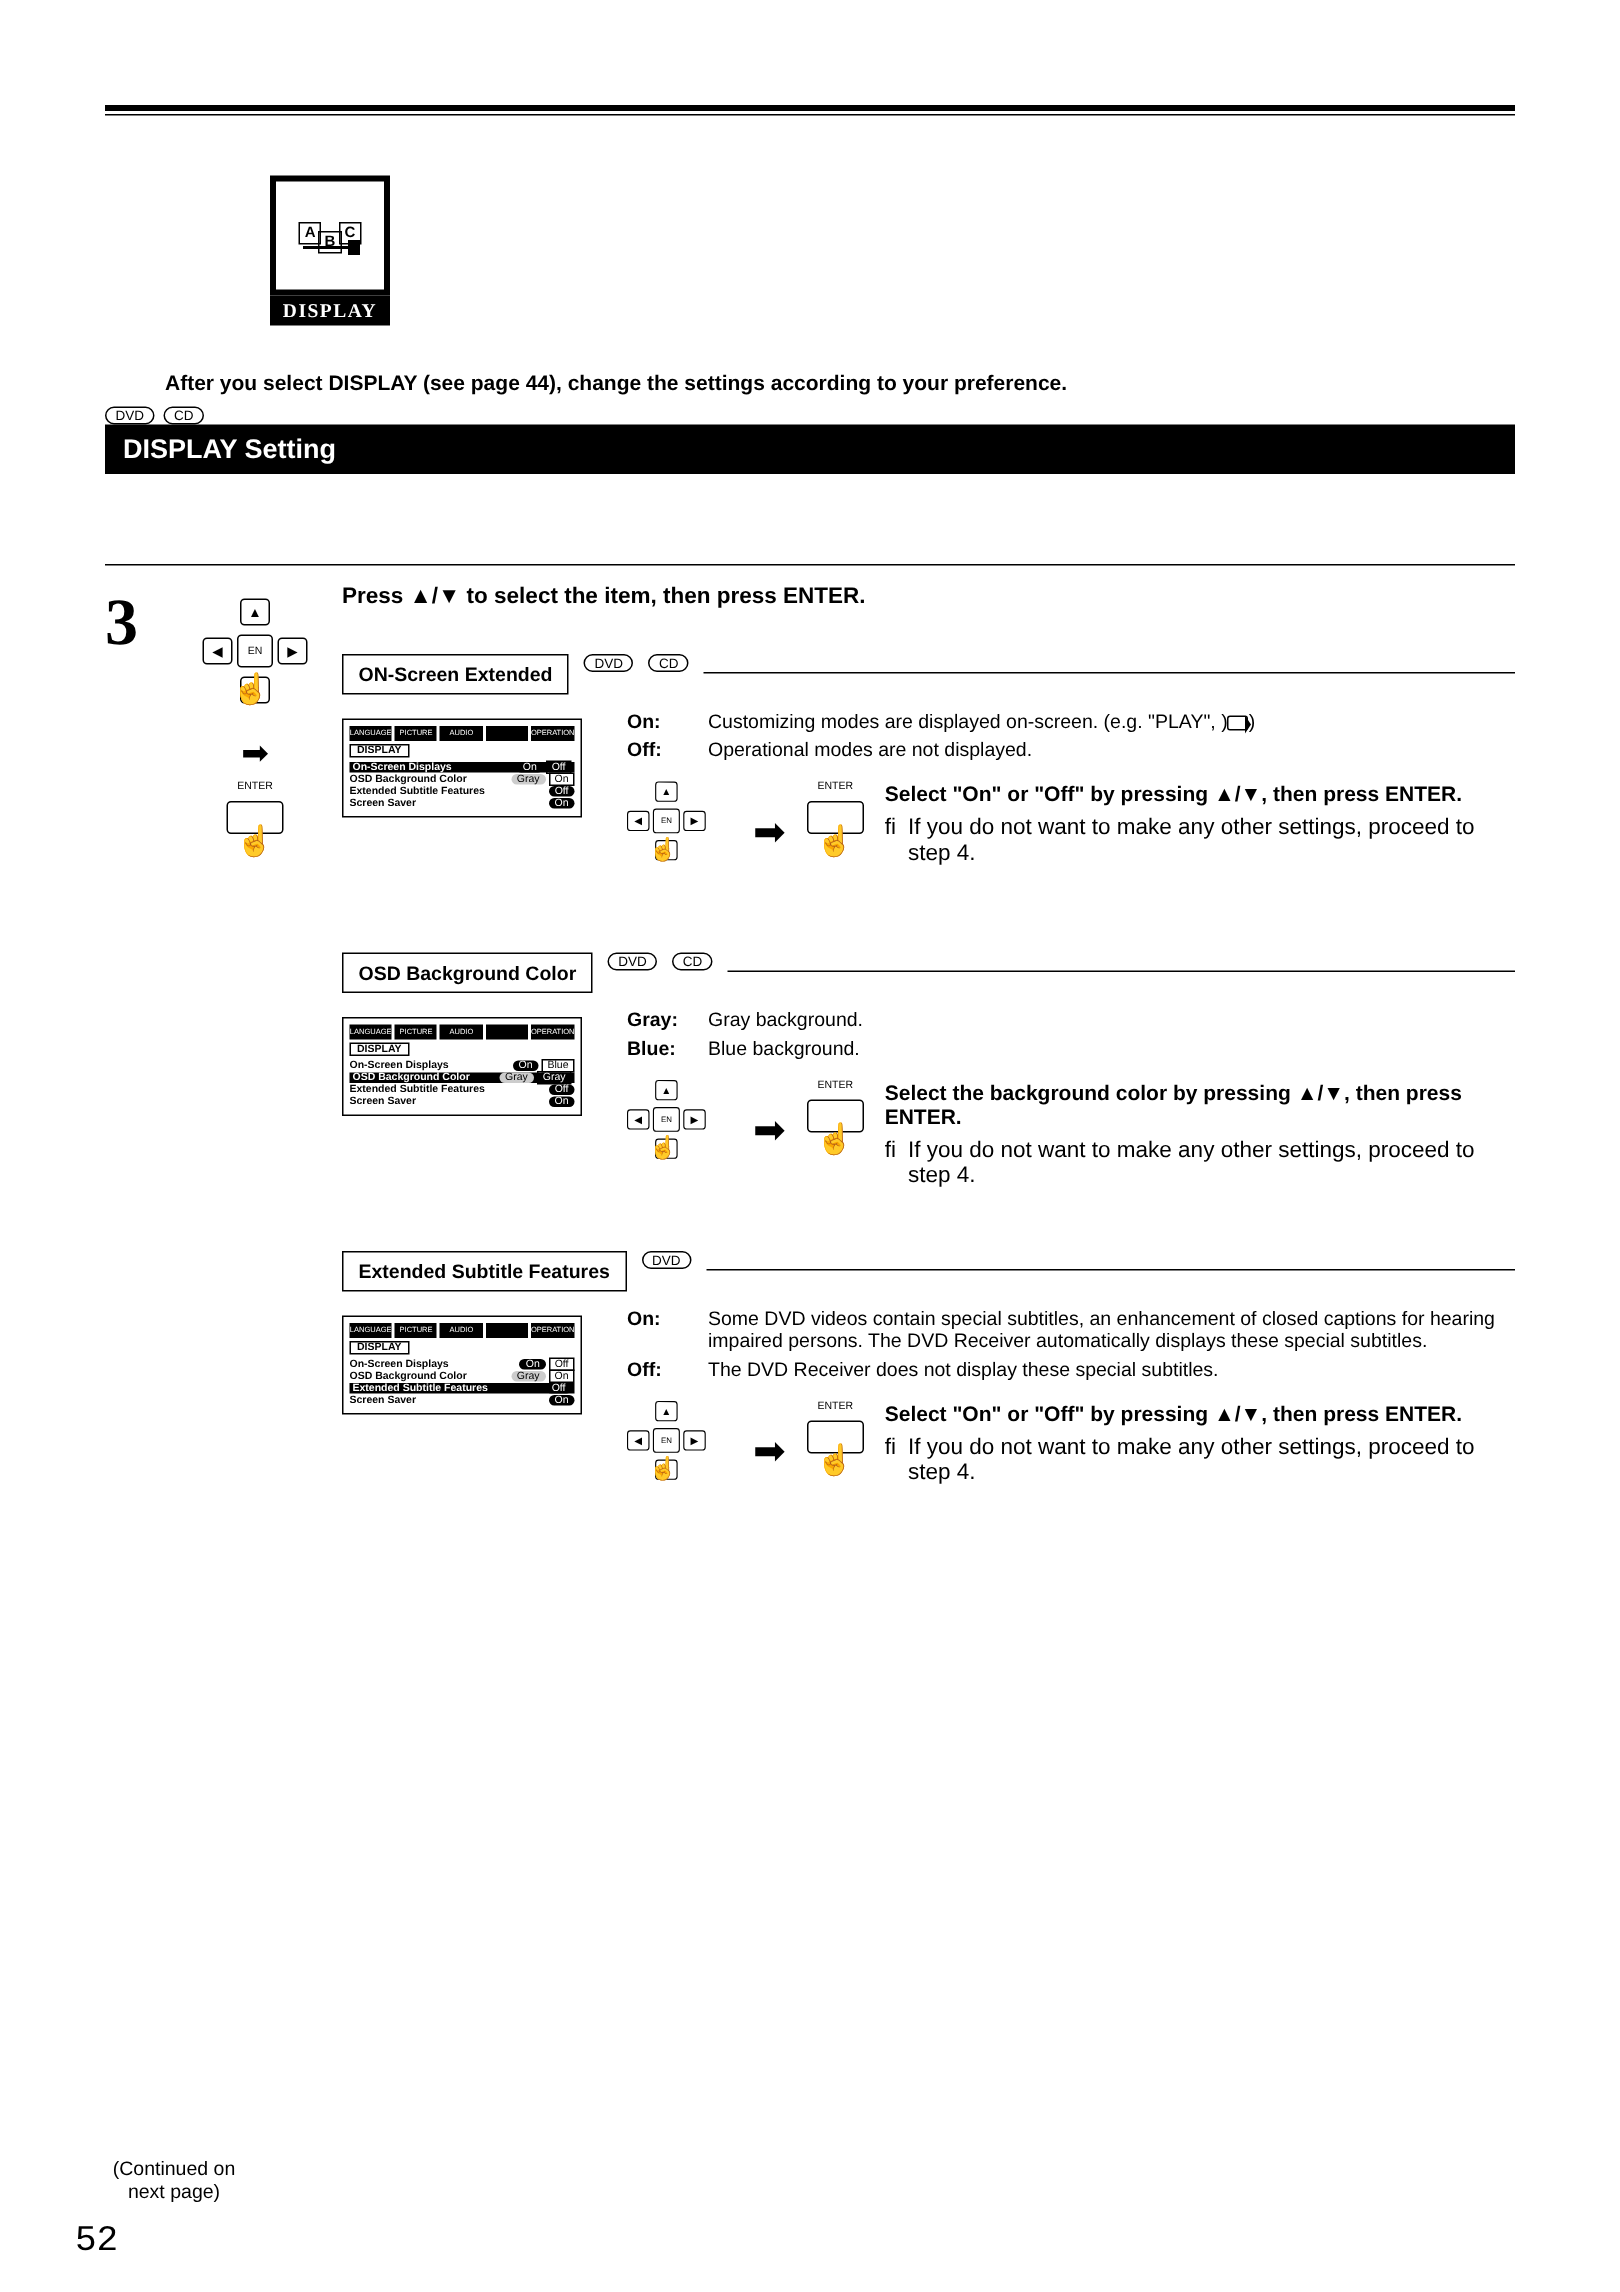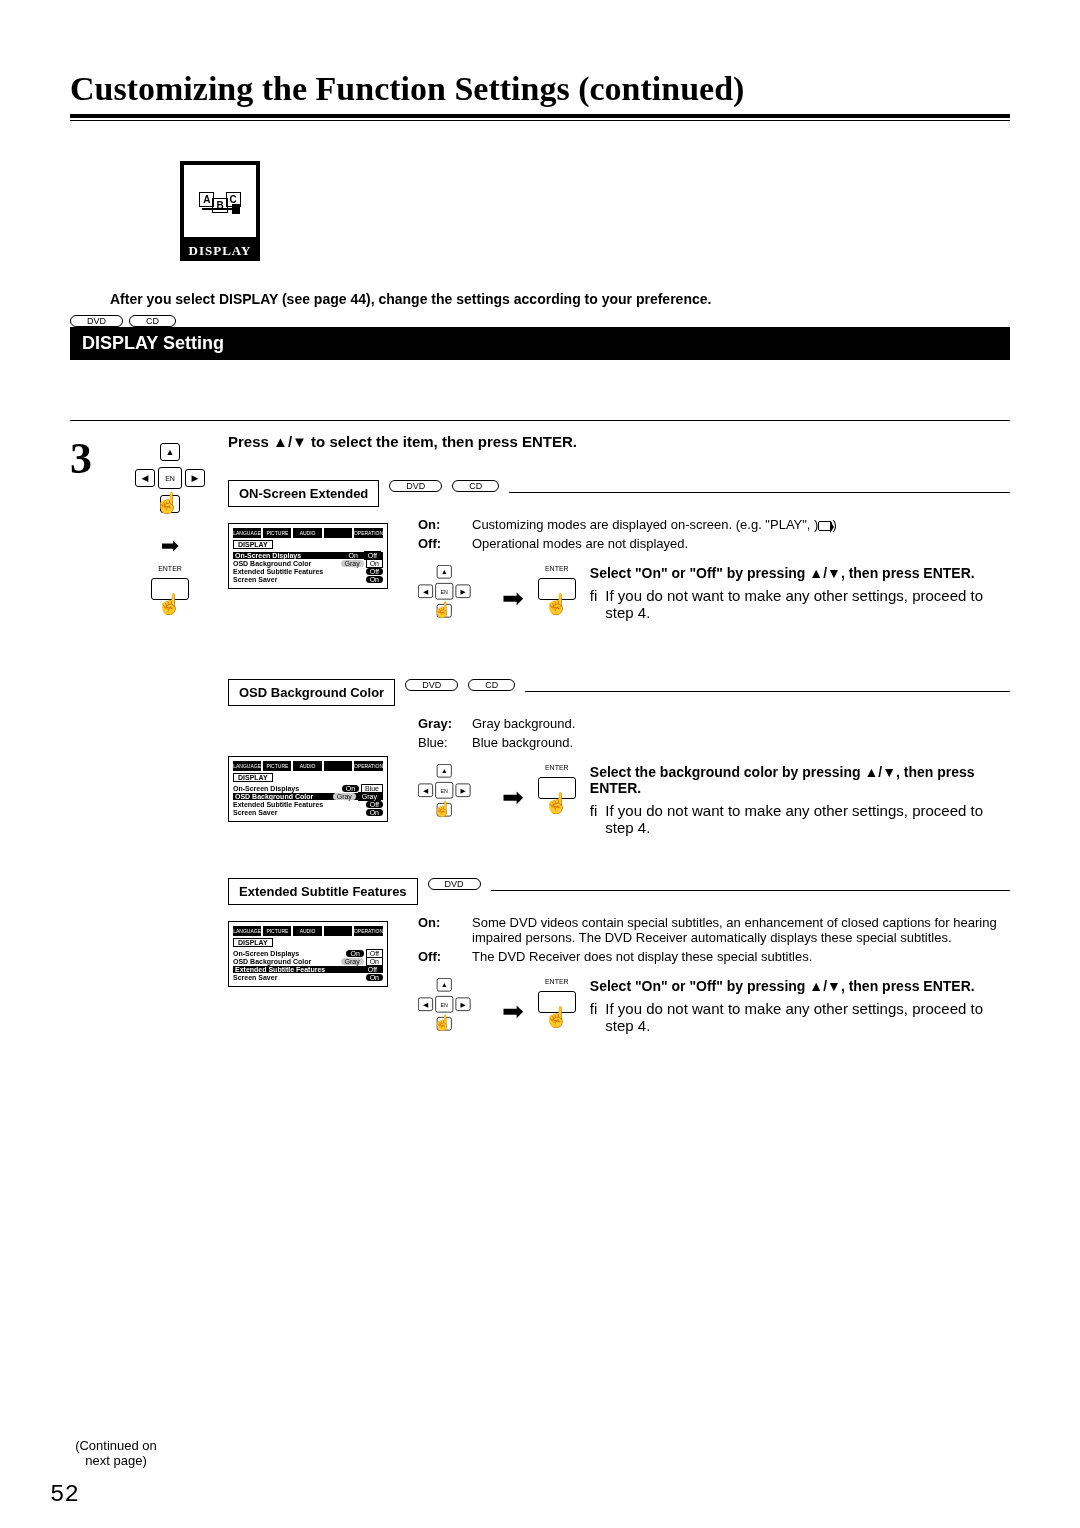--- a/index.html
+++ b/index.html
@@ -10,21 +10,21 @@
   .hr-thin { border: none; border-top: 1px solid #000; margin-bottom: 20px; }
   .display-icon { margin: 40px 0 30px 110px; }
   .display-icon .box { width: 80px; height: 80px; border: 4px solid #000; display: flex; flex-direction: column; align-items: center; justify-content: center; background:#fff; }
   .display-icon .abc { display:flex; font-size:10px; }
   .display-icon .abc span { border:1.5px solid #000; padding:1px 3px; margin:-1px; font-weight:bold; }
   .display-icon .cursor { width: 36px; height:2px; background:#000; margin-top:2px; position:relative;}
   .display-icon .cursor::after{content:'';position:absolute;right:-2px;top:-4px;width:8px;height:10px;background:#000;}
   .display-icon .label { background:#000; color:#fff; font-size:13px; font-weight:bold; padding:2px 8px; width:80px; text-align:center; letter-spacing:1px; font-family:"Times New Roman",serif;}
   .intro-bold { font-weight: bold; margin: 0 0 8px 40px; font-size:14px; }
   .disc-tags { margin-left: 0; font-size: 9px; display:flex; gap:6px; margin-bottom:0;}
-  .disc-tag { border:1px solid #000; border-radius: 8px; padding: 0px 16px; font-size:9px; display:inline-block;}
+  .disc-tag { border:1px solid #000; border-radius: 8px; padding: 0px 6px; font-size:9px; display:inline-block;}
   .black-bar { background:#000; color:#fff; font-weight:bold; padding:6px 12px; font-size:18px; margin-bottom:60px;}
   .step { display:flex; border-top:1px solid #000; padding-top:12px; position:relative; }
   .step-num { font-family:"Times New Roman",serif; font-size:44px; font-weight:bold; width:50px; }
   .left-col { width:100px; display:flex; flex-direction:column; align-items:center; padding-top:10px;}
   .dpad { width:70px; height:70px; position:relative; margin-bottom:14px;}
   .dpad .btn { position:absolute; width:20px; height:18px; border:1px solid #000; border-radius:3px; display:flex; align-items:center; justify-content:center; font-size:9px;}
   .dpad .up{top:0;left:25px;}
   .dpad .down{bottom:0;left:25px;}
   .dpad .left{left:0;top:26px;}
   .dpad .right{right:0;top:26px;}
@@ -60,21 +60,20 @@
   .action-text .note{display:flex;gap:8px;font-size:15px;}
   .cont-next{position:absolute;left:66px;bottom:60px;font-size:13px;text-align:center;width:100px;}
   .page-num{position:absolute;left:50px;bottom:20px;font-size:24px;font-family:Liberation Mono, monospace;}
   .icon-play{display:inline-block;width:14px;height:10px;border:1px solid #000;border-radius:2px;position:relative;vertical-align:middle;}
   .icon-play::after{content:'';position:absolute;right:-3px;top:-1px;width:0;height:0;border-top:6px solid transparent;border-bottom:6px solid transparent;border-left:4px solid #000;}
 </style>
 </head>
 <body>
 
 <div class="page">
-  <div class="heading">Customizing the Function Settings (continued)</div>
   <hr class="hr-thick">
   <hr class="hr-thin">
 
   <div class="display-icon">
     <div class="box">
       <div class="abc">
           <span>A</span>
           <span style="position:relative;top:6px;">B</span>
           <span>C</span>
         </div>
@@ -179,21 +178,21 @@
           </div>
         </div>
       </div>
 
       <div class="option-row">
         <span class="option-label">OSD Background Color</span>
         <span class="disc-tag">DVD</span>
         <span class="disc-tag">CD</span>
         <div class="option-hr"></div>
       </div>
-      <div style="display:flex;align-items:center;">
+      <div style="display:flex;align-items:flex-start;">
         <div class="settings-preview">
           <div class="tabrow">
               <div class="tab">LANGUAGE</div>
               <div class="tab">PICTURE</div>
               <div class="tab">AUDIO</div>
               <div class="tab"></div>
               <div class="tab">OPERATION</div>
             </div>
           <div class="title">DISPLAY</div>
           <div class="row">
@@ -210,21 +209,21 @@
             </div>
           <div class="row">
               <span class="lbl">Screen Saver</span>
               <span class="pill">On</span>
             </div>
         </div>
         <div style="flex:1;margin-left:30px;">
           <div class="dl" style="display:grid;grid-template-columns:48px 1fr;gap:4px 6px;font-size:13px;margin-bottom:14px;">
             <span class="k" style="font-weight:bold;">Gray:</span>
             <span>Gray background.</span>
-            <span class="k" style="font-weight:normal;">Blue:</span>
+            <span class="k" style="font-weight:bold;">Blue:</span>
             <span>Blue background.</span>
           </div>
           <div class="action-row" style="margin-left:0;">
             <div class="mini-dpad">
                 <div class="dpad">
                   <div class="btn up">▲</div>
                   <div class="btn down">▼</div>
                   <div class="btn left">◀</div>
                   <div class="btn right">▶</div>
                   <div class="center">EN</div>

